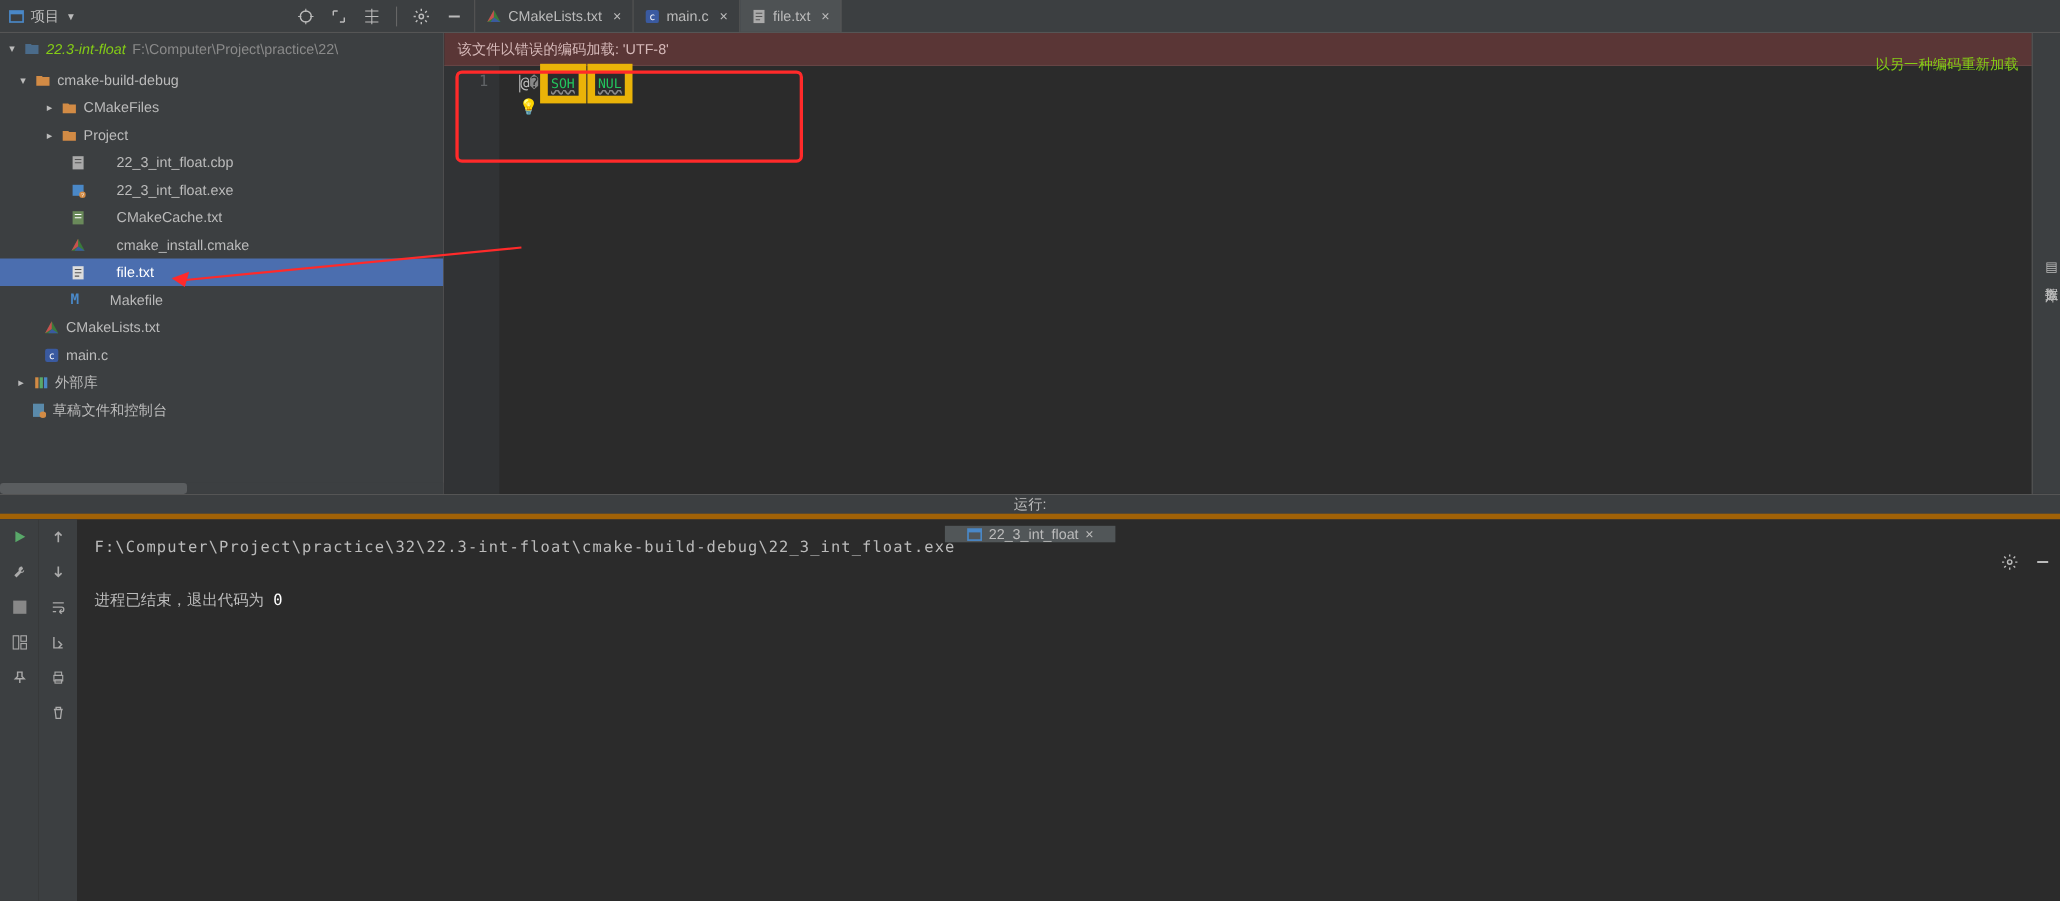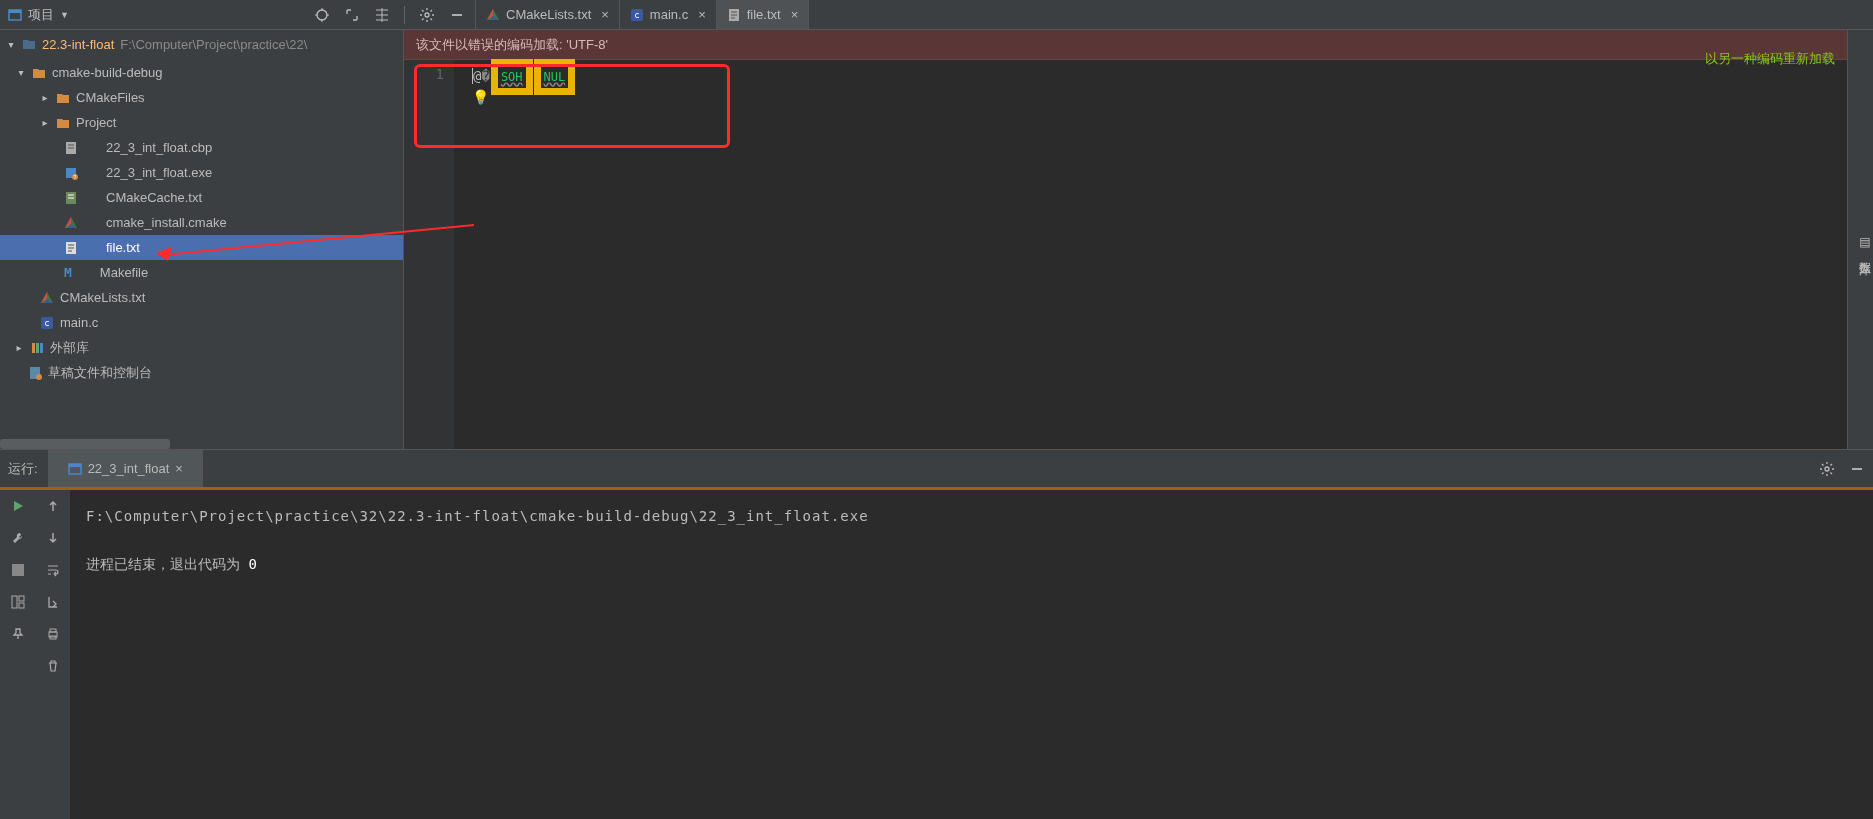--- a/index.html
+++ b/index.html
@@ -16,21 +16,21 @@
 
 
 .toolbar {
   height: 30px;
   background: #3c3f41;
   display: flex;
   align-items: center;
   border-bottom: 1px solid #555;
 }
 .toolbar-left {
-  width: 476px;
+  width: 432px;
   display: flex;
   align-items: center;
   height: 100%;
   border-right: 1px solid #555;
 }
 .toolbar-title {
   display: flex;
   align-items: center;
   padding: 0 8px;
   height: 100%;
@@ -81,21 +81,21 @@
 .breadcrumb {
   height: 28px;
   display: flex;
   align-items: center;
   padding: 0 6px;
   gap: 6px;
   color: #8a8a8a;
   white-space: nowrap;
   overflow: hidden;
 }
-.breadcrumb .root-name { color: #fdba74; }
+.breadcrumb .root-name { color: #84cc16; font-style: italic; }
 .tree {
   flex: 1;
   overflow: auto;
   padding-top: 2px;
 }
 .tree-row {
   height: 25px;
   display: flex;
   align-items: center;
   gap: 6px;
@@ -226,27 +226,28 @@
 
 
 .run-panel {
   height: 370px;
   background: #2b2b2b;
   border-top: 1px solid #555;
   display: flex;
   flex-direction: column;
 }
 .run-header {
-  height: 40px;
+  height: 22px;
   background: #3c3f41;
   display: flex;
   align-items: center;
   padding: 0 8px;
   gap: 10px;
-  border-bottom: 3px solid #a16207;
+  border-bottom: 5px solid #a16207;
+  flex-direction: column;
 }
 .run-tab {
   display: flex;
   align-items: center;
   gap: 6px;
   padding: 0 20px;
   height: 100%;
   background: #515658;
 }
 .run-tab-close { color: #bbb; cursor: pointer; }

